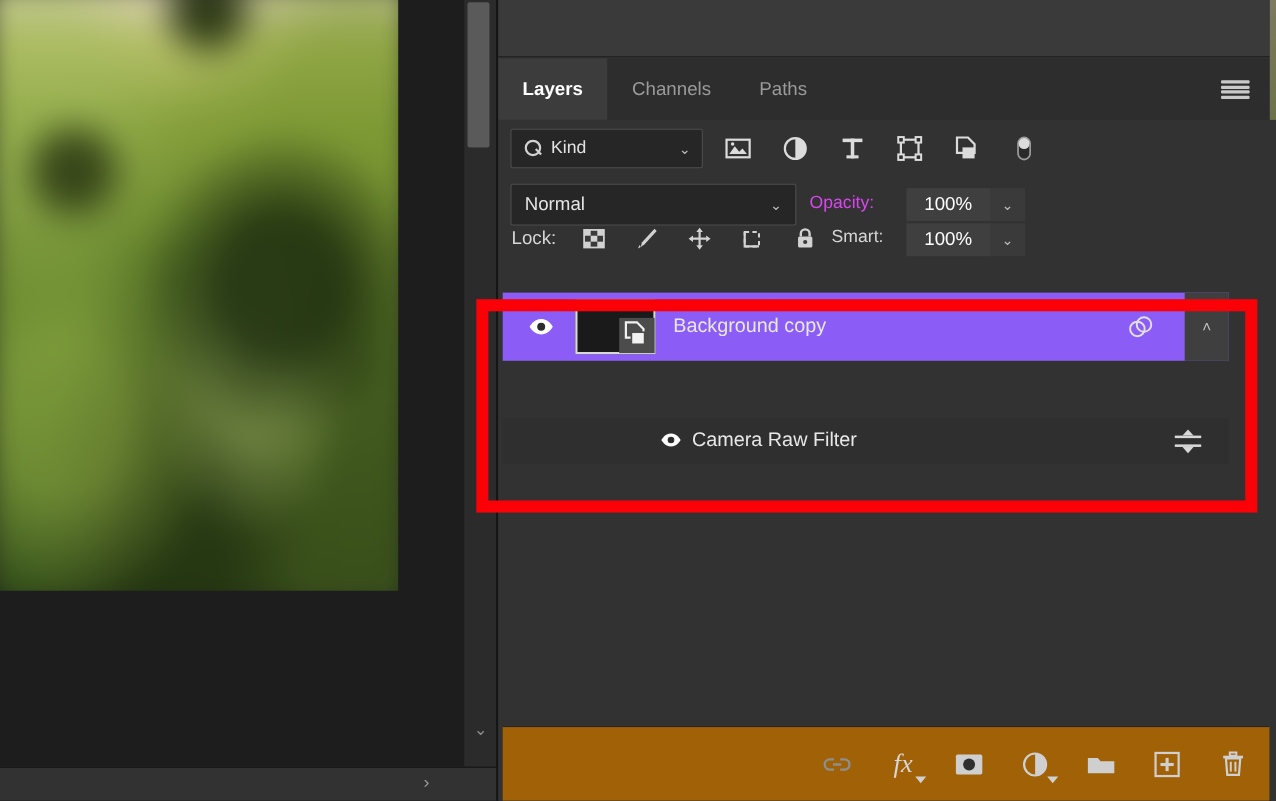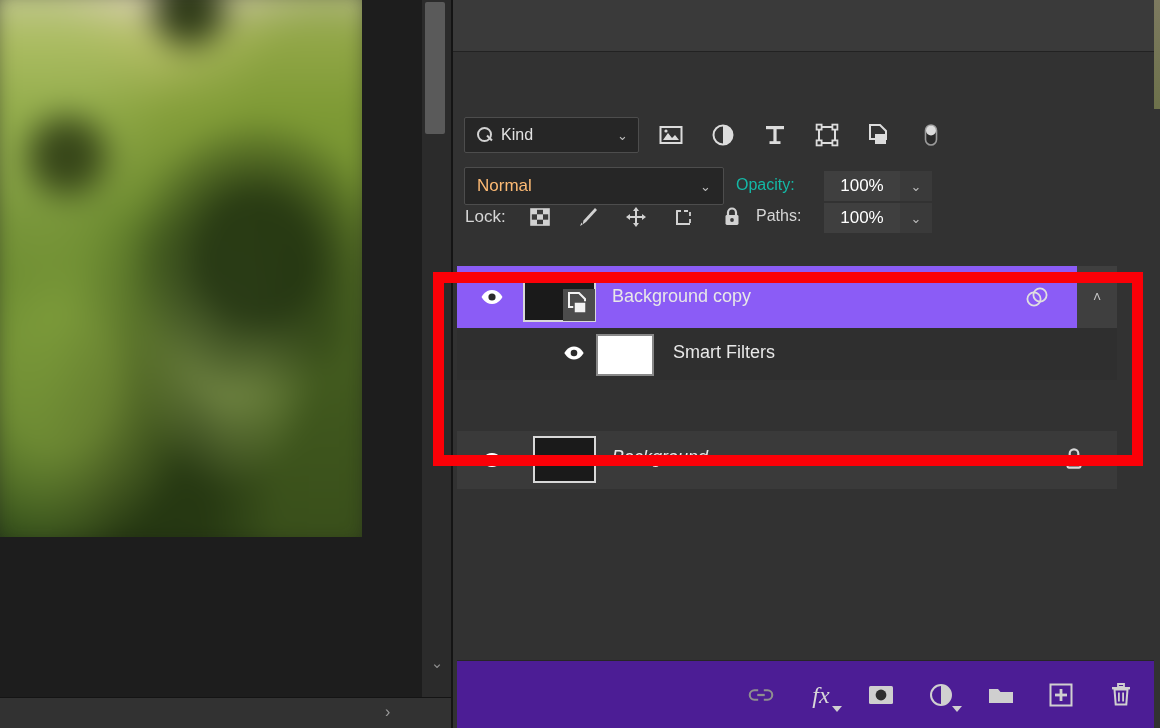--- a/index.html
+++ b/index.html
@@ -70,23 +70,23 @@
   .kind-field .mag::before { content:""; position:absolute; left:0; top:0; width:11px; height:11px; border:2px solid #d2d2d2; border-radius:50%; }
   .kind-field .mag::after { content:""; position:absolute; left:9px; top:10px; width:7px; height:2px; background:#d2d2d2; transform:rotate(45deg); }
   .kind-field .kt { margin-left:8px; font-size:16px; color:#e2e2e2; }
   .kind-field .cv { position:absolute; right:10px; color:#bdbdbd; font-size:13px; }
   .ficons { position:absolute; left:205px; top:8px; height:36px; display:flex; align-items:center; gap:26px; }
   .ficon { width:26px; height:26px; position:relative; color:#dcdcdc; }
 
   
   .blend-row { position:absolute; left:0; top:54px; width:701px; height:48px; }
   .blend-select { position:absolute; left:11px; top:4px; width:260px; height:38px; background:#262626; border:1px solid #4d4d4d; border-radius:2px; display:flex; align-items:center; }
-  .blend-select .bt { margin-left:12px; font-size:17px; color:#fdba74; }
+  .blend-select .bt { margin-left:12px; font-size:17px; color:#e5e5e5; }
   .blend-select .cv { position:absolute; right:12px; color:#bdbdbd; font-size:13px; }
-  .opacity-label { position:absolute; left:283px; top:13px; font-size:16px; color:#14b8a6; }
+  .opacity-label { position:absolute; left:283px; top:13px; font-size:16px; color:#d946ef; }
   .opacity-box { position:absolute; left:371px; top:8px; width:76px; height:30px; background:#3f3f3f; display:flex; align-items:center; justify-content:center; font-size:17px; color:#ffffff; }
   .opacity-cv { position:absolute; left:447px; top:8px; width:32px; height:30px; background:#3a3a3a; display:flex; align-items:center; justify-content:center; color:#bdbdbd; font-size:13px; }
 
   
   .lock-row { position:absolute; left:0; top:86px; width:701px; height:50px; }
   .lock-label { position:absolute; left:12px; top:12px; font-size:17px; color:#d6d6d6; }
   .lock-icons { position:absolute; left:75px; top:6px; height:34px; display:flex; align-items:center; gap:22px; }
   .lock-ic { width:26px; height:26px; position:relative; color:#d2d2d2; }
   .fill-label { position:absolute; left:303px; top:12px; font-size:16px; color:#d6d6d6; }
   .fill-box { position:absolute; left:371px; top:8px; width:76px; height:30px; background:#3f3f3f; display:flex; align-items:center; justify-content:center; font-size:17px; color:#ffffff; }
@@ -123,21 +123,21 @@
 
   .white-mask { position:absolute; background:#ffffff; border:2px solid #888; }
 
   .right-ic { position:absolute; color:#d0d0d0; }
   .collapse-cell { position:absolute; top:0; right:0; width:40px; height:62px; background:#3f3f3f; display:flex; align-items:center; justify-content:center; color:#c4c4c4; font-size:14px; }
 
   
   .redbox { position:absolute; left:433px; top:272px; width:710px; height:194px; border:11px solid #fb0007; pointer-events:none; }
 
   
-  .toolbar { position:absolute; left:4px; top:551px; width:697px; height:68px; background:#4c1d95; border-top:1px solid #262626; }
+  .toolbar { position:absolute; left:4px; top:551px; width:697px; height:68px; background:#a16207; border-top:1px solid #262626; }
   .tb-icons { position:absolute; right:18px; top:0; height:68px; display:flex; align-items:center; gap:30px; }
   .tb-ic { width:30px; height:30px; position:relative; color:#c8c8c8; display:flex; align-items:center; justify-content:center; }
   .tb-ic.dim { color:#8a8a8a; }
   .tb-caret { position:absolute; right:-6px; bottom:-2px; width:0; height:0; border-left:5px solid transparent; border-right:5px solid transparent; border-top:6px solid #d0d0d0; }
   .fxtext { font-style:italic; font-size:24px; font-family:"Liberation Serif", serif; color:#d8d8d8; }
 </style>
 </head>
 <body>
 
 <div class="screen">
@@ -157,20 +157,31 @@
   </div>
   <div class="panel-seam"></div>
 
   <div class="edge-strip"></div>
   <div class="edge-strip-b"></div>
 
   <div class="panel">
 
     <div class="panel-top"></div>
 
+    <div class="tabbar">
+      <div class="tab tab-layers active">Layers</div>
+      <div class="tab tab-channels">Channels</div>
+      <div class="tab tab-paths">Paths</div>
+      <div class="panel-menu">
+        <i></i>
+          <i></i>
+          <i></i>
+          <i></i>
+      </div>
+    </div>
 
     <div class="panel-body">
 
       <div class="filter-row">
         <div class="kind-field">
           <span class="mag"></span>
           <span class="kt">Kind</span>
           <span class="cv">⌄</span>
         </div>
         <div class="ficons">
@@ -259,21 +270,21 @@
             </svg>
           </span>
           <span class="lock-ic">
             <svg width="24" height="24" viewBox="0 0 24 24">
               <path d="M8 10 V7.5 a4 4 0 0 1 8 0 V10" fill="none" stroke="#d2d2d2" stroke-width="2.2"></path>
               <rect x="5.5" y="10" width="13" height="10" rx="1.4" fill="#d2d2d2"></rect>
               <circle cx="12" cy="15" r="1.9" fill="#3a3a3a"></circle>
             </svg>
           </span>
         </span>
-        <span class="fill-label">Paths:</span>
+        <span class="fill-label">Smart:</span>
         <span class="fill-box">100%</span>
         <span class="fill-cv">⌄</span>
       </div>
 
       <div class="layer-list">
 
         <div class="lrow row-bgcopy">
           <span class="eye" style="left:23px; top:19px;">
             <svg width="24" height="24" viewBox="0 0 24 24">
               <path d="M12 5 C5 5 1.5 12 1.5 12 C1.5 12 5 19 12 19 C19 19 22.5 12 22.5 12 C22.5 12 19 5 12 5 Z" fill="#ffffff"></path>
@@ -293,51 +304,39 @@
           <span class="lname" style="left:155px; top:20px;">Background copy</span>
           <span class="right-ic" style="right:66px; top:17px;">
             <svg width="28" height="28" viewBox="0 0 28 28">
               <circle cx="11" cy="16" r="6.6" fill="none" stroke="#e0e0e0" stroke-width="1.8"></circle>
               <circle cx="17" cy="12" r="6.6" fill="none" stroke="#e0e0e0" stroke-width="1.8"></circle>
             </svg>
           </span>
           <span class="collapse-cell">˄</span>
         </div>
 
-        <div class="lrow row-smart">
-          <span class="eye" style="left:106px; top:14px;">
-            <svg width="22" height="22" viewBox="0 0 24 24">
+
+        <div class="lrow row-craw">
+          <span class="eye" style="left:143px; top:10px;">
+            <svg width="20" height="20" viewBox="0 0 24 24">
               <path d="M12 5 C5 5 1.5 12 1.5 12 C1.5 12 5 19 12 19 C19 19 22.5 12 22.5 12 C22.5 12 19 5 12 5 Z" fill="#ffffff"></path>
               <circle cx="12" cy="12" r="3.6" fill="#2b2b2b"></circle>
             </svg>
           </span>
-          <span class="white-mask" style="left:139px; top:6px; width:58px; height:42px;"></span>
-          <span class="lname" style="left:216px; top:14px;">Smart Filters</span>
-        </div>
-
-
-        <div class="lrow row-bg">
-          <span class="eye" style="left:23px; top:17px;">
-            <svg width="24" height="24" viewBox="0 0 24 24">
-              <path d="M12 5 C5 5 1.5 12 1.5 12 C1.5 12 5 19 12 19 C19 19 22.5 12 22.5 12 C22.5 12 19 5 12 5 Z" fill="#ffffff"></path>
-              <circle cx="12" cy="12" r="3.6" fill="#2b2b2b"></circle>
-            </svg>
-          </span>
-          <span class="thumb-wrap" style="left:76px; top:5px; width:63px; height:47px;">
-            <span class="thumb-photo"></span>
-          </span>
-          <span class="lname italic" style="left:155px; top:16px;">Background</span>
-          <span class="right-ic" style="right:30px; top:14px;">
-            <svg width="26" height="28" viewBox="0 0 24 26">
-              <path d="M8 11 V8 a4 4 0 0 1 8 0 V11" fill="none" stroke="#d8d8d8" stroke-width="2"></path>
-              <rect x="6" y="11" width="12" height="10" rx="1.2" fill="none" stroke="#d8d8d8" stroke-width="2"></rect>
-              <circle cx="12" cy="16" r="1.7" fill="#d8d8d8"></circle>
-            </svg>
-          </span>
-        </div>
+          <span class="lname" style="left:172px; top:9px;">Camera Raw Filter</span>
+          <span class="right-ic" style="right:22px; top:8px;">
+            <svg width="30" height="26" viewBox="0 0 30 26">
+              <rect x="3" y="8" width="24" height="2.3" fill="#d8d8d8"></rect>
+              <path d="M15 2.5 L20 8 L10 8 Z" fill="#d8d8d8"></path>
+              <rect x="3" y="16" width="24" height="2.3" fill="#d8d8d8"></rect>
+              <path d="M15 24 L20 18.3 L10 18.3 Z" fill="#d8d8d8"></path>
+            </svg>
+          </span>
+        </div>
+
 
       </div>
 
       <div class="toolbar">
         <div class="tb-icons">
 
           <span class="tb-ic dim">
             <svg width="30" height="22" viewBox="0 0 32 22">
               <path d="M13 6 H9 a5 5 0 0 0 0 10 H13" fill="none" stroke="#8f8f8f" stroke-width="2.2"></path>
               <path d="M19 6 H23 a5 5 0 0 1 0 10 H19" fill="none" stroke="#8f8f8f" stroke-width="2.2"></path>

